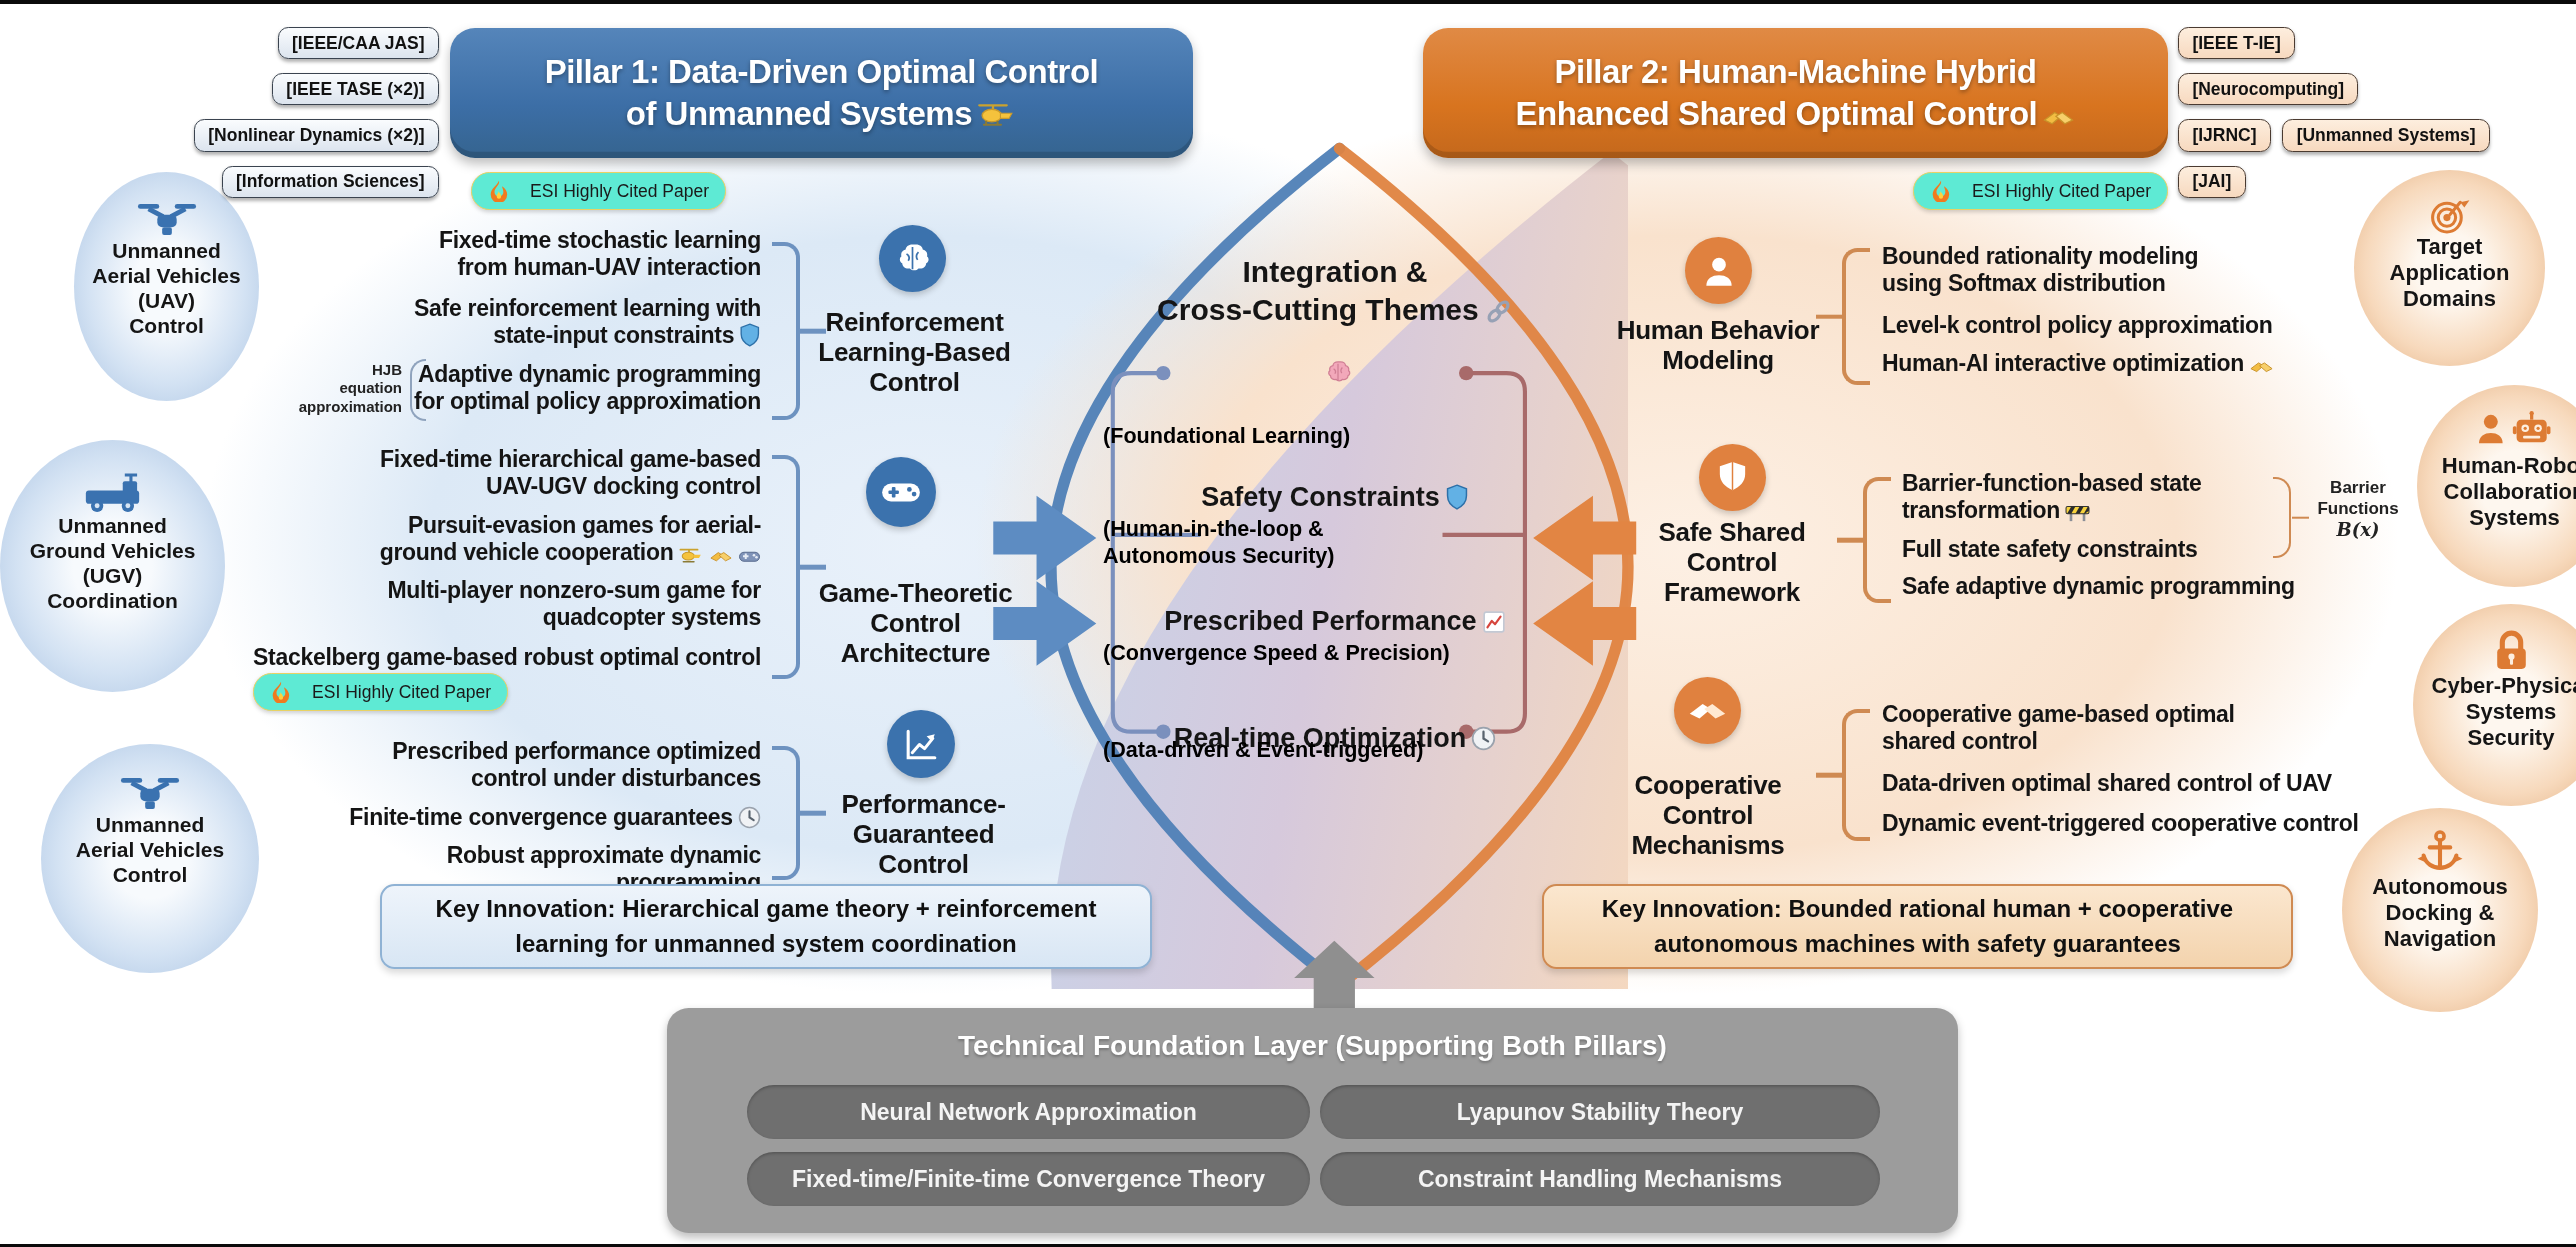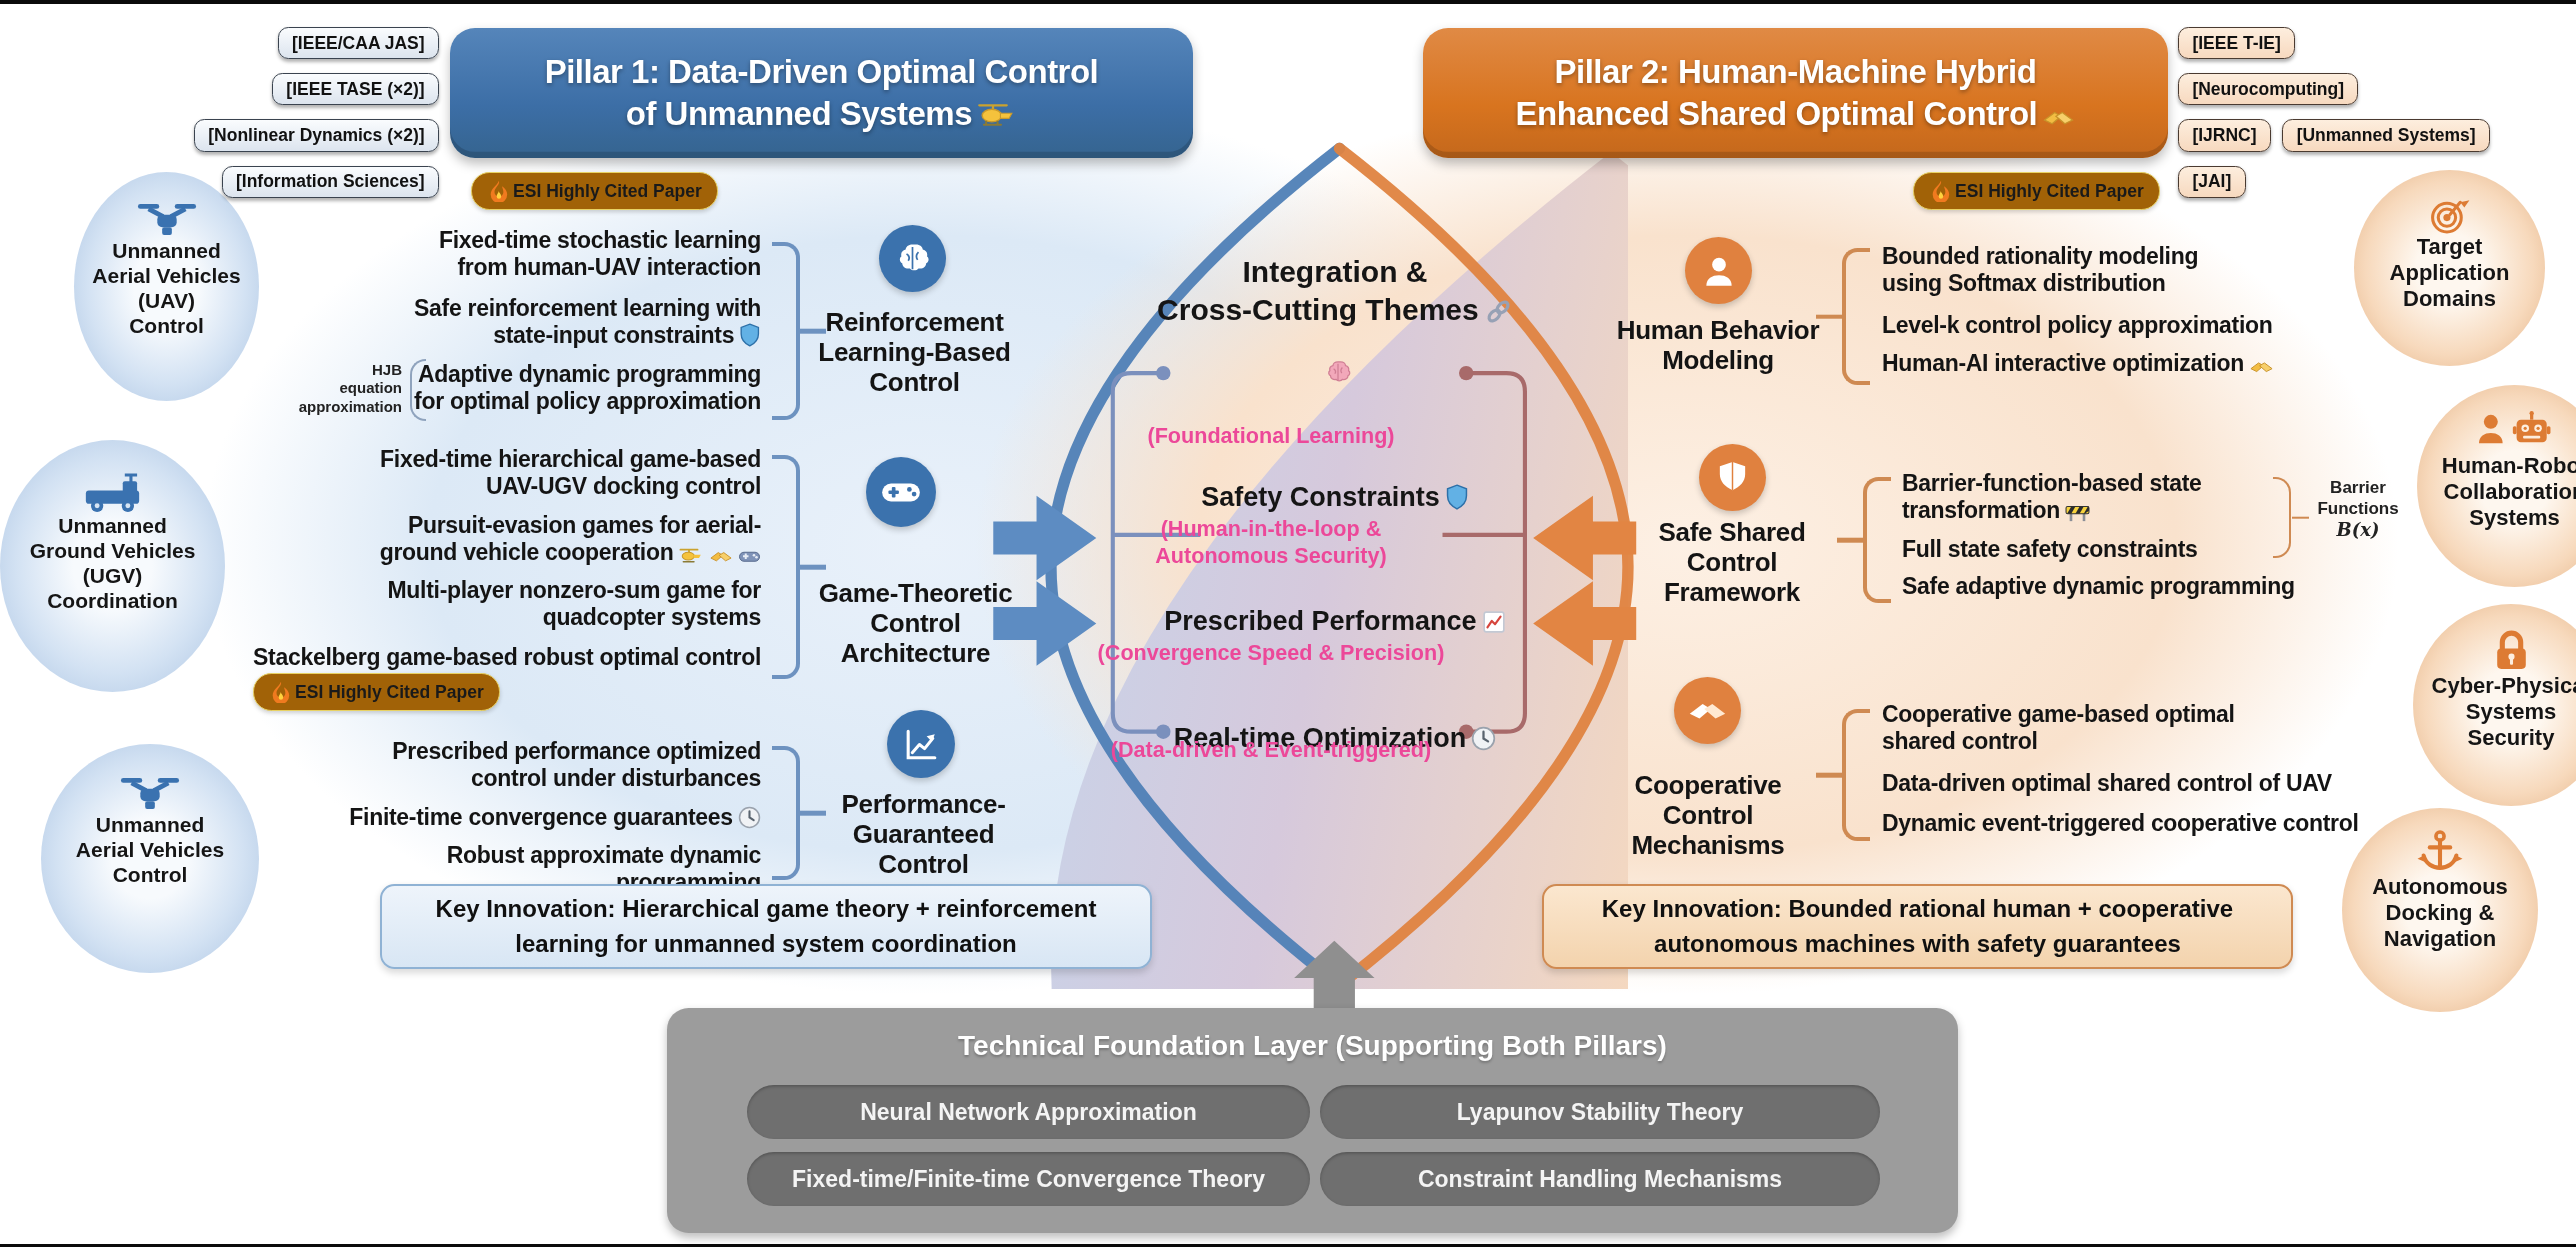--- a/index.html
+++ b/index.html
@@ -16,22 +16,22 @@
   .hdr1{background:linear-gradient(180deg,#5585ba 0%,#3c6ea6 60%,#35648f 100%);}
   .hdr2{background:linear-gradient(180deg,#e08a45 0%,#d8741f 60%,#c4681c 100%);}
   
   .badge{display:inline-block;padding:4.6px 13.4px;border:1.5px solid #3a434f;border-radius:10.3px;
          background:linear-gradient(180deg,#fafcfe,#dce4ee);font-weight:700;font-size:17.5px;color:#111;
          box-shadow:0 2.1px 3.6px rgba(0,0,0,.3);white-space:nowrap;}
   .badge.or{background:linear-gradient(180deg,#fdeede,#f7d9bf);border-color:#4a3a30;}
   .bcol{position:absolute;display:flex;flex-direction:column;gap:14px;z-index:7;}
   .brow{display:flex;gap:11.3px;}
   
-  .esi{position:absolute;height:36px;border-radius:18.5px;background:#a16207;border:1.5px solid #e8d264;
-       display:flex;align-items:center;gap:5px;padding:0 15.5px;font-weight:700;font-size:17.5px;color:#1a1a1a;
+  .esi{position:absolute;height:36px;border-radius:18.5px;background:#5eead4;border:1.5px solid #e8d264;
+       display:flex;align-items:center;gap:22px;padding:0 15.5px;font-weight:400;font-size:17.5px;color:#1a1a1a;
        box-shadow:0 2.1px 4.1px rgba(0,0,0,.18);z-index:7;white-space:nowrap;}
   
   .circ{position:absolute;border-radius:50%;display:flex;flex-direction:column;align-items:center;z-index:5;}
   .circ.bl{background:radial-gradient(closest-side,#f7fafd 35%,#d3e2f3 85%,#c7d9ee 100%);}
   .circ.or{background:radial-gradient(closest-side,#fef7ef 35%,#f7d9bc 88%,#f2cfae 100%);}
   .clabel{font-weight:700;font-size:21px;line-height:25px;text-align:center;color:#151515;}
   .clabel2{font-weight:700;font-size:22px;line-height:26px;text-align:center;color:#151515;}
   
   .it{position:absolute;font-weight:700;font-size:23px;line-height:1.18;text-align:right;color:#141414;letter-spacing:-0.3px;z-index:6;}
   .itl{position:absolute;font-weight:700;font-size:23px;line-height:1.18;text-align:left;color:#141414;letter-spacing:-0.3px;z-index:6;}
@@ -55,21 +55,21 @@
   .key{position:absolute;height:81px;border-radius:14.4px;display:flex;align-items:center;justify-content:center;
        text-align:center;font-weight:700;font-size:24px;line-height:1.45;color:#101010;z-index:6;
        box-shadow:0 3.1px 7.2px rgba(0,0,0,.15);}
   .key.bl{background:linear-gradient(180deg,#eef4fb,#d8e6f4);border:2.1px solid #8fb2d4;}
   .key.or{background:linear-gradient(180deg,#fbe7cf,#f3d3ad);border:2.1px solid #cf8a52;}
   
   #lens{position:absolute;left:1051px;top:144px;width:577px;height:845px;z-index:3;
         background:linear-gradient(100deg,#c5d5eb 0%,#d6c9dc 48%,#f4d8c0 100%);
         clip-path:path("M560,8 Q0,442 0,820 Q0,1198 560,1632 Q1120,1198 1120,820 Q1120,442 560,8 Z");}
   .cmain{position:absolute;left:1103px;width:464px;text-align:center;font-weight:800;font-size:27px;line-height:1.18;color:#151515;z-index:6;}
-  .csub{position:absolute;left:1039px;width:464px;text-align:center;font-weight:700;font-size:21.6px;line-height:1.24;color:#ec4899;z-index:6;}
+  .csub{position:absolute;left:1103px;width:464px;text-align:left;font-weight:700;font-size:21.6px;line-height:1.24;color:#000000;z-index:6;}
   
   #found{position:absolute;left:667px;top:1008px;width:1291px;height:225px;background:#9c9c9c;border-radius:21.6px;
          box-shadow:0 4.1px 8.2px rgba(0,0,0,.25);z-index:5;}
   .pill{position:absolute;height:54px;border-radius:27px;background:#6f6f6f;display:flex;align-items:center;justify-content:center;
         font-weight:600;font-size:23px;color:#f4f4f4;z-index:6;box-shadow:inset 0 1.5px 3.1px rgba(0,0,0,.25);}
   #ftitle{position:absolute;left:667px;top:1030px;width:1291px;text-align:center;font-weight:700;font-size:28px;color:#ffffff;
           text-shadow:0 1.5px 2.6px rgba(0,0,0,.25);z-index:6;}
   svg.ti{display:inline-block;vertical-align:-4.1px;margin-left:5.2px;}
   #ovl{position:absolute;left:0;top:0;z-index:4;}
 </style>

